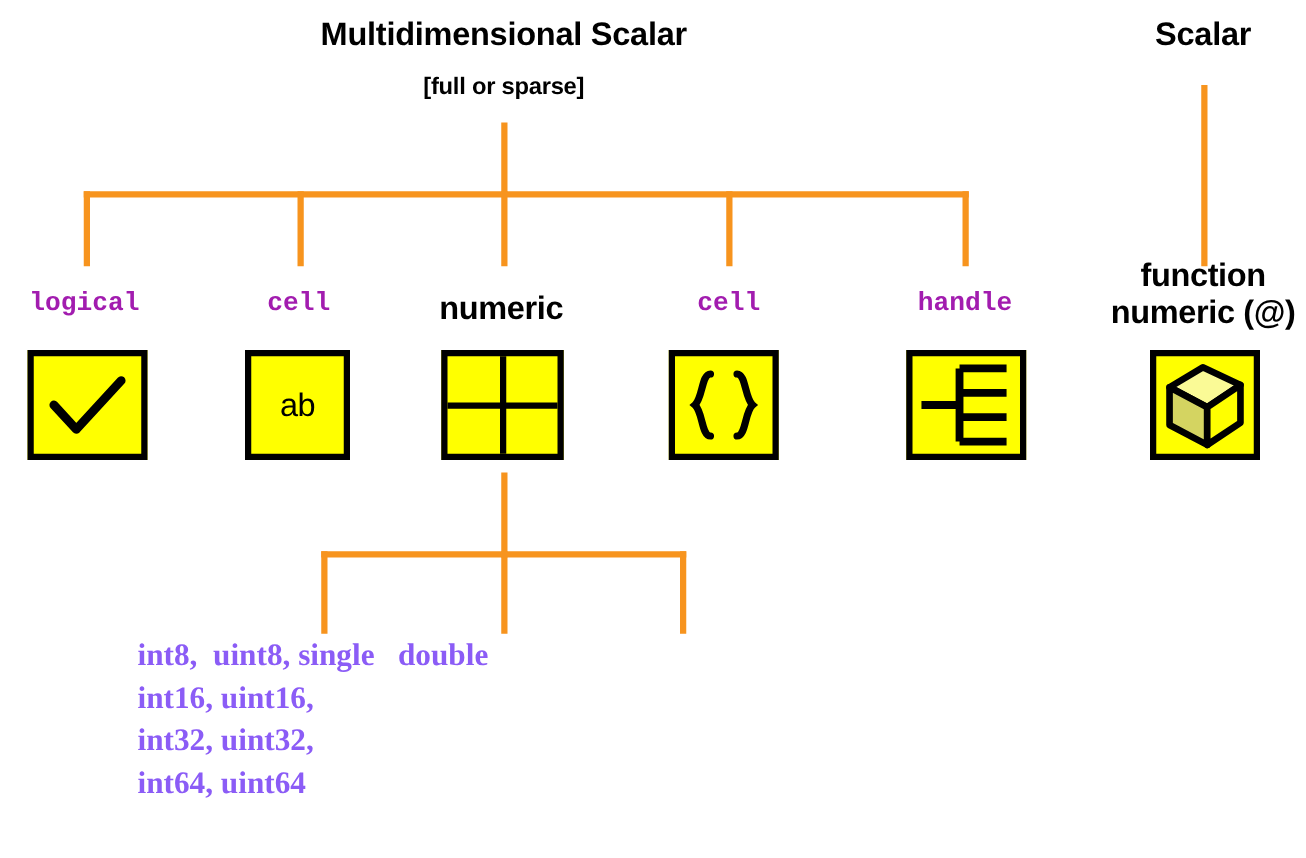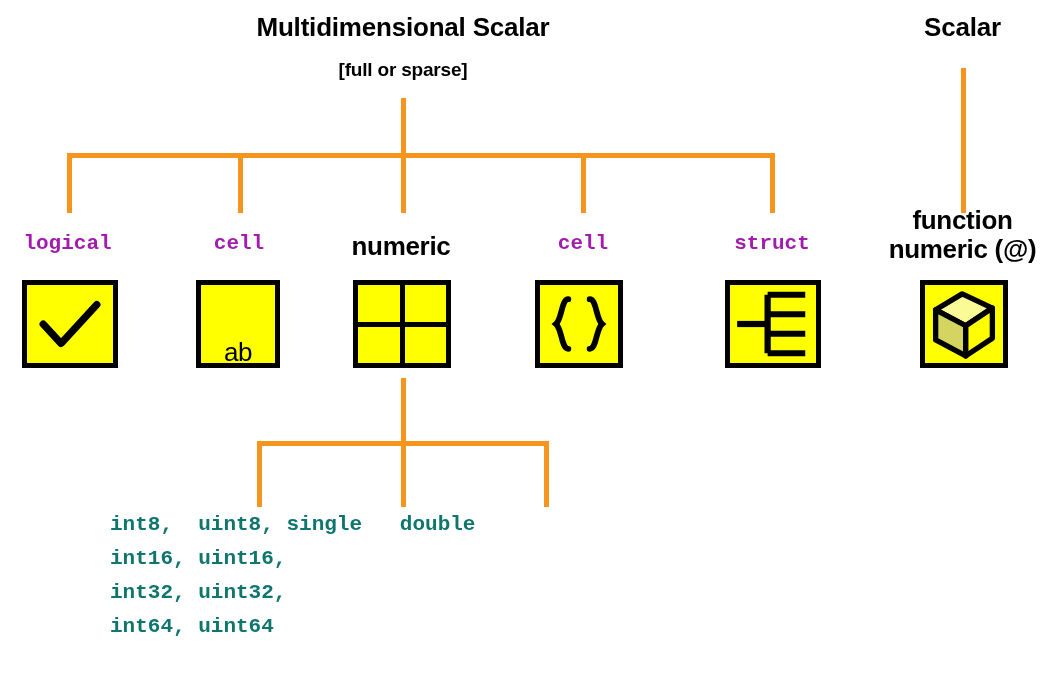--- a/index.html
+++ b/index.html
@@ -45,32 +45,31 @@
 
   
   .chk{position:absolute;left:0;top:0;width:100%;height:100%;}
 
   
   .abtxt{
     position:absolute;left:0;top:0;width:100%;height:100%;
     display:flex;align-items:center;justify-content:center;
     font-family:"Liberation Sans",sans-serif;font-size:26px;color:#000;
     letter-spacing:-0.5px;
-    margin-top:28px;
   }
 
   
   .grid-v{position:absolute;background:#000;width:5px;top:0;bottom:0;left:50%;margin-left:-2.5px;}
   .grid-h{position:absolute;background:#000;height:5px;left:0;right:0;top:50%;margin-top:-2.5px;}
 
   
   .numlist{position:absolute;left:110px;top:508px;width:520px;}
   .numrow{
-    font-family:Liberation Mono, monospace;
-    font-weight:bold;font-size:21px;color:#0f766e;
+    font-family:Liberation Serif, serif;
+    font-weight:bold;font-size:25px;color:#8b5cf6;
     white-space:pre;height:34px;line-height:34px;letter-spacing:0px;
   }
 </style>
 </head>
 <body>
 
 <div class="canvas">
 
   <div class="title" id="md-title">
     <div class="l1">Multidimensional Scalar</div>
@@ -88,21 +87,21 @@
   <div class="ln vln" style="left:401px;top:153px;height:60px;"></div>
   <div class="ln vln" style="left:581px;top:153px;height:60px;"></div>
   <div class="ln vln" style="left:770px;top:153px;height:60px;"></div>
 
   <div class="ln vln" style="left:961px;top:68px;height:145px;"></div>
 
   <div class="tlabel" style="left:0px;top:232px;width:135px;">logical</div>
   <div class="tlabel" style="left:175px;top:232px;width:128px;">cell</div>
   <div class="tlabel" style="left:519px;top:232px;width:128px;">cell</div>
   <div class="tlabel blk" style="left:336px;top:231px;width:130px;">numeric</div>
-  <div class="tlabel" style="left:708px;top:232px;width:128px;">struct</div>
+  <div class="tlabel" style="left:708px;top:232px;width:128px;">handle</div>
 
   <div class="tlabel blk two" style="left:885px;top:206px;width:155px;">
     <div>function</div>
     <div>numeric (@)</div>
   </div>
 
   <div class="ibox" style="left:22px;top:280px;width:96px;height:88px;">
     <svg class="chk" viewBox="0 0 96 88" preserveAspectRatio="none">
       <polyline points="18,44 38,66 78,22" fill="none" stroke="#000000" stroke-width="8" stroke-linecap="round" stroke-linejoin="round"></polyline>
     </svg>

